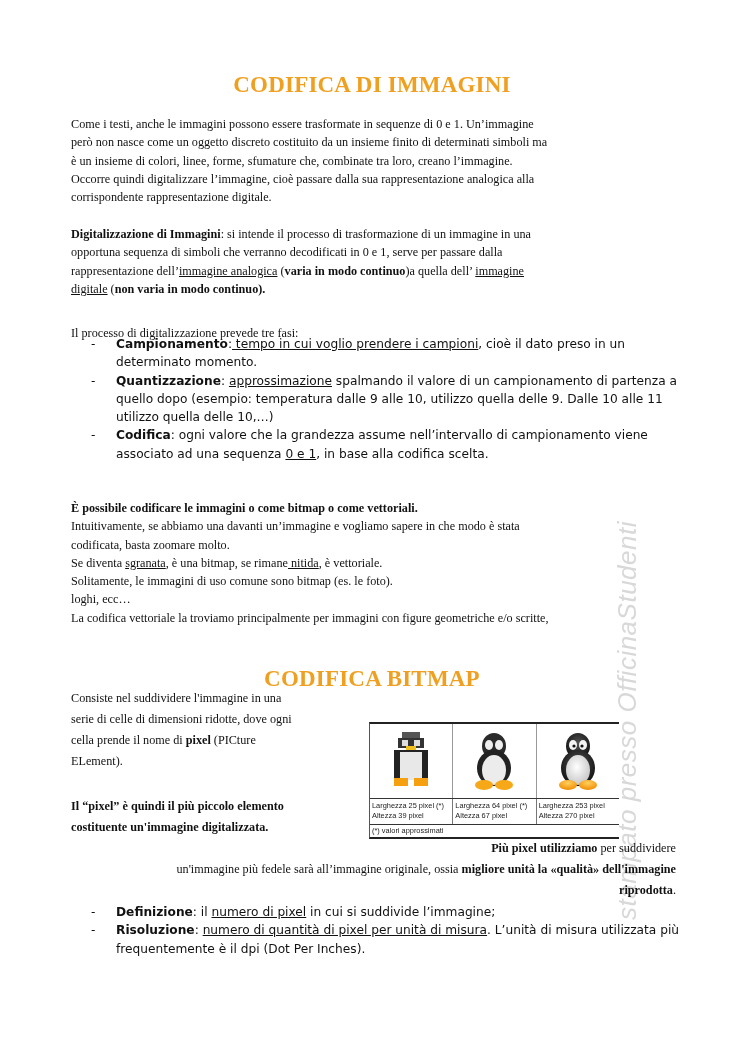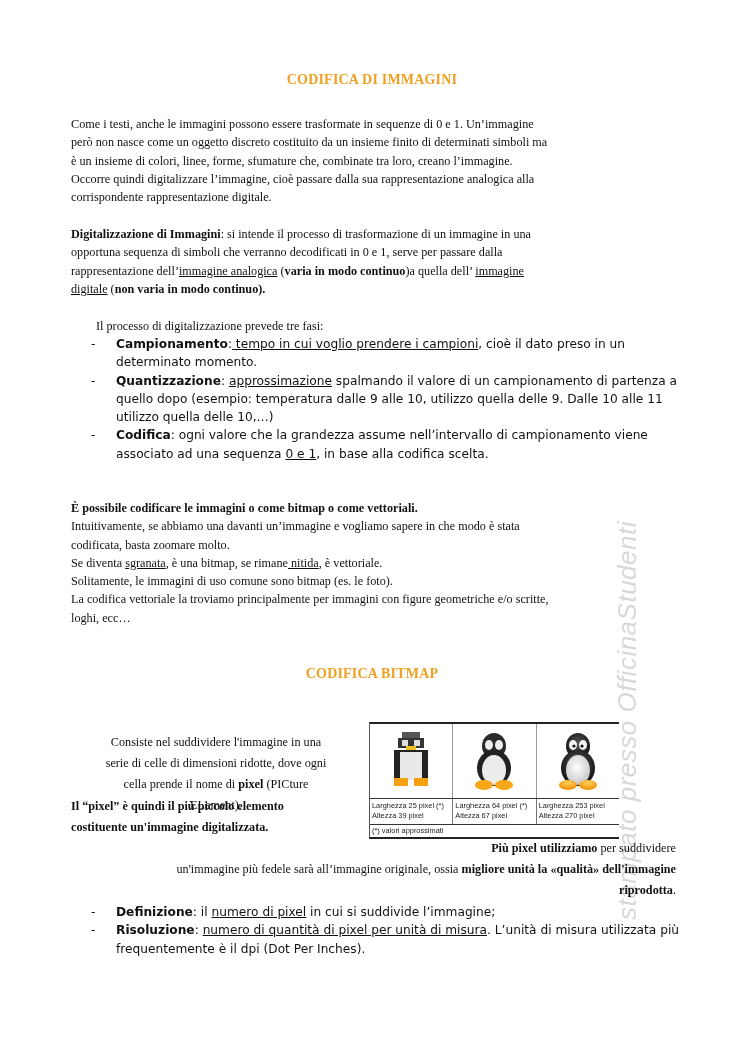--- a/index.html
+++ b/index.html
@@ -1,20 +1,20 @@
 <!DOCTYPE html>
 <html><head>
 <meta charset="utf-8">
 <style>
   html, body { margin: 0; padding: 0; background: #ffffff; }
   body { width: 744px; height: 1052px; position: relative; overflow: hidden;
          font-family: "Liberation Sans", sans-serif; color: #111; }
   .page { position: absolute; left: 0; top: 0; width: 744px; height: 1052px; }
   .h1 { position: absolute; left: 0; width: 744px; text-align: center;
-        font-family: "Liberation Serif", serif; font-weight: bold; font-size: 14px;
+        font-family: "Liberation Serif", serif; font-weight: bold; font-size: 23px;
         color: #f0a020; letter-spacing: 0.2px; }
   .txt { position: absolute; left: 71px; width: 605px; font-size: 13.4px; line-height: 18.3px;
          font-family: Liberation Serif, serif; font-size: 12.2px; }
   .txt b { font-weight: bold; margin-top: 8px; }
   .u { text-decoration: underline; }
   .line { display: block; white-space: nowrap; }
   .bul { position: absolute; left: 71px; width: 605px; font-family: "DejaVu Sans", sans-serif;
          font-size: 12.2px; line-height: 18.3px; }
   .bul .item { position: relative; padding-left: 45px; }
   .bul .dash { position: absolute; left: 20px; top: 0; }
@@ -50,21 +50,21 @@
     <span class="line">corrispondente rappresentazione digitale.</span>
   </div>
 
   <div class="txt" style="top:225px;">
     <span class="line"><b>Digitalizzazione di Immagini</b><span>: si intende il processo di trasformazione di un immagine in una</span></span>
     <span class="line">opportuna sequenza di simboli che verranno decodificati in 0 e 1, serve per passare dalla</span>
     <span class="line"><span>rappresentazione dell’</span><span class="u">immagine analogica</span><span> (</span><b>varia in modo continuo</b><span>)a quella dell’ </span><span class="u">immagine</span></span>
     <span class="line"><span class="u">digitale</span><span> (</span><b>non varia in modo continuo).</b></span>
   </div>
 
-  <div class="txt" style="top:317px;margin-left:25px;">Il processo di digitalizzazione prevede tre fasi:</div>
+  <div class="txt" style="top:324px;">Il processo di digitalizzazione prevede tre fasi:</div>
 
   <div class="bul" style="top:335px;">
     <div class="item">
       <span class="dash">-</span>
       <span class="line"><b>Campionamento</b><span>:</span><span class="u"> tempo in cui voglio prendere i campioni</span><span>, cioè il dato preso in un</span></span>
       <span class="line">determinato momento.</span>
     </div>
     <div class="item">
       <span class="dash">-</span>
       <span class="line"><b>Quantizzazione</b><span>: </span><span class="u">approssimazione</span><span> spalmando il valore di un campionamento di partenza a</span></span>
@@ -77,27 +77,27 @@
       <span class="line"><span>associato ad una sequenza </span><span class="u">0 e 1</span><span>, in base alla codifica scelta.</span></span>
     </div>
   </div>
 
   <div class="txt" style="top:499px;">
     <span class="line"><b>È possibile codificare le immagini o come bitmap o come vettoriali.</b></span>
     <span class="line">Intuitivamente, se abbiamo una davanti un’immagine e vogliamo sapere in che modo è stata</span>
     <span class="line">codificata, basta zoomare molto.</span>
     <span class="line"><span>Se diventa </span><span class="u">sgranata</span><span>, è una bitmap, se rimane</span><span class="u"> nitida</span><span>, è vettoriale.</span></span>
     <span class="line">Solitamente, le immagini di uso comune sono bitmap (es. le foto).</span>
+    <span class="line">loghi, ecc…</span>
     <span class="line">La codifica vettoriale la troviamo principalmente per immagini con figure geometriche e/o scritte,</span>
-    <span class="line">loghi, ecc…</span>
   </div>
 
   <div class="h1" style="top:666px;">CODIFICA BITMAP</div>
 
-  <div class="txt lines-narrow" style="top:732px;text-align:center;">
+  <div class="txt lines-narrow" style="top:688px;">
     <span class="line">Consiste nel suddividere l'immagine in una</span>
     <span class="line">serie di celle di dimensioni ridotte, dove ogni</span>
     <span class="line"><span>cella prende il nome di </span><b>pixel</b><span> (PICture</span></span>
     <span class="line">ELement).</span>
   </div>
 
   <div class="txt lines-narrow" style="top:796px;">
     <span class="line"><b>Il “pixel” è quindi il più piccolo elemento</b></span>
     <span class="line"><b>costituente un'immagine digitalizzata.</b></span>
   </div>

